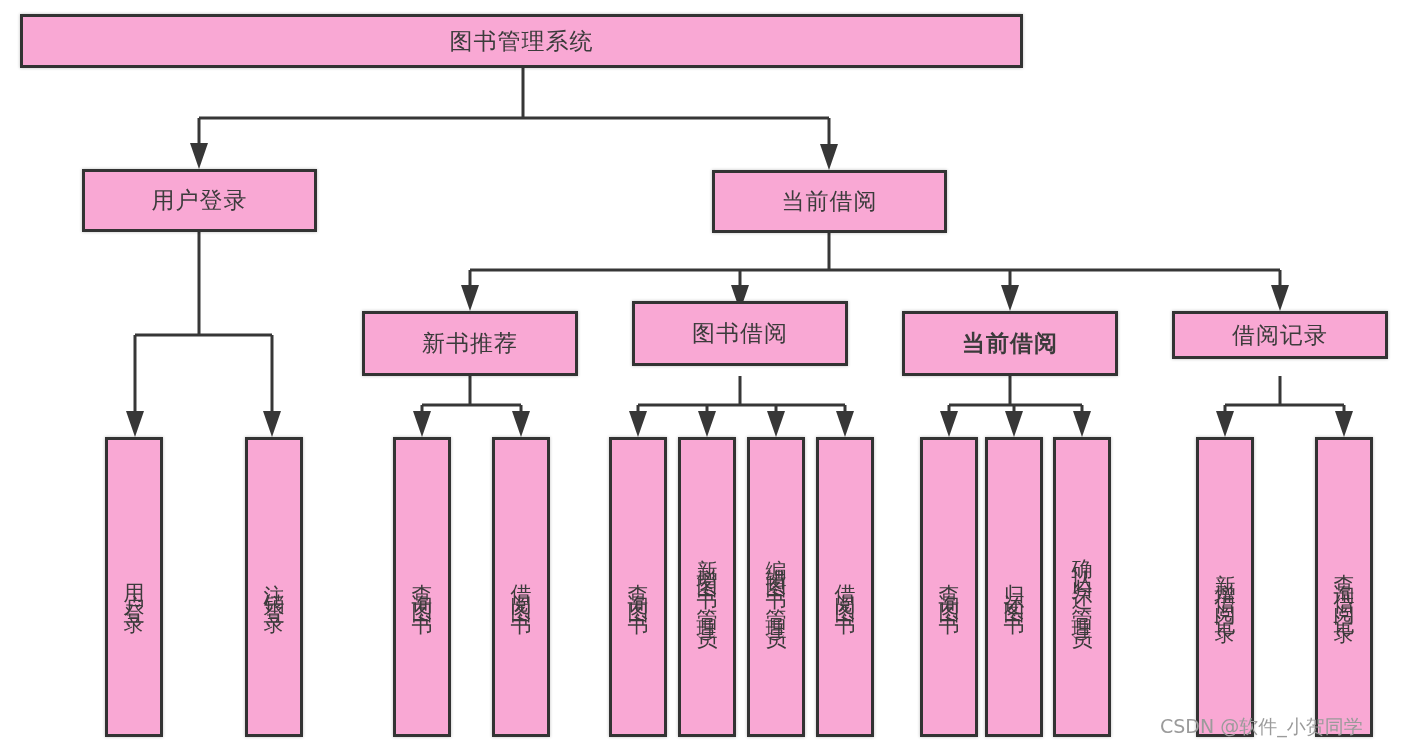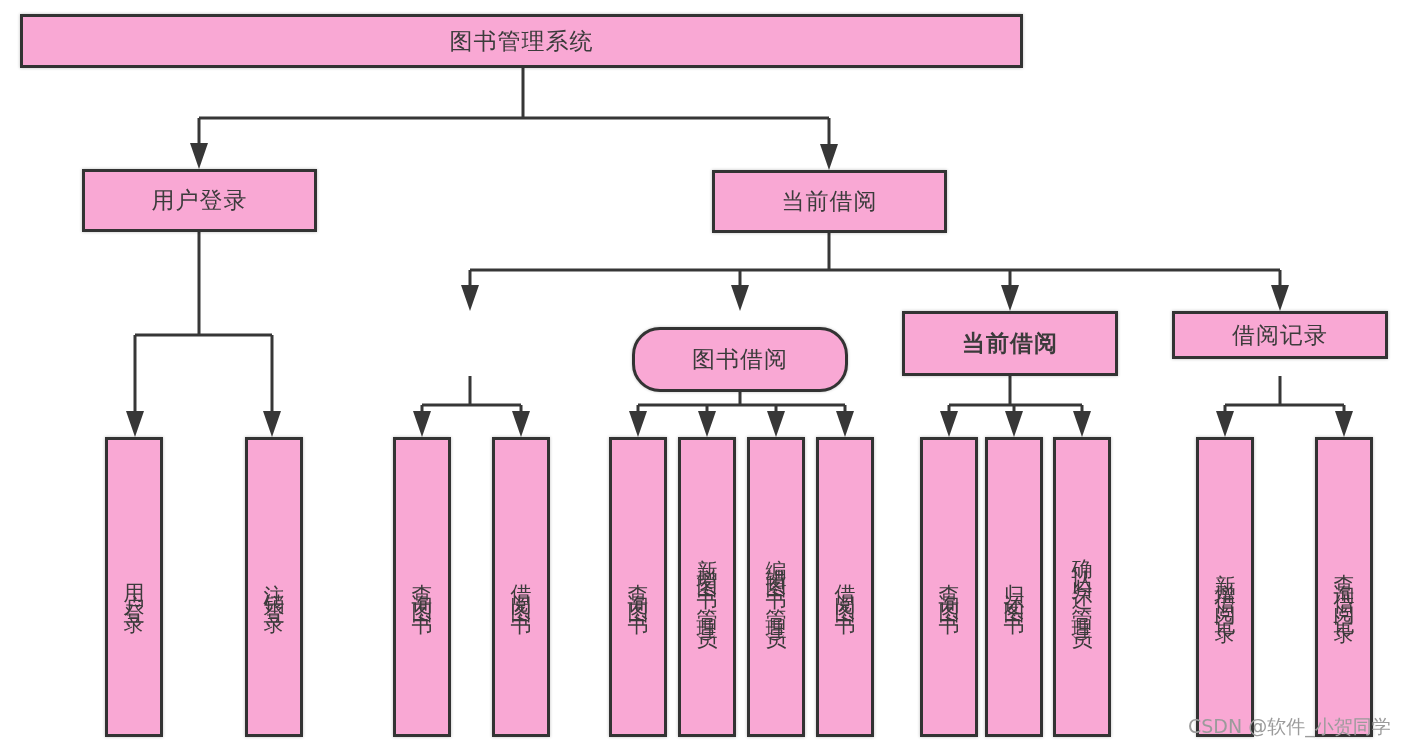--- a/index.html
+++ b/index.html
@@ -40,21 +40,21 @@
   }
   .v-box span {
     writing-mode: vertical-rl;
     text-orientation: mixed;
     font-size: 21px;
     letter-spacing: 10px;
     white-space: nowrap;
   }
   .watermark {
     position: absolute;
-    left: 1188px;
+    left: 1160px;
     top: 714px;
     font-size: 19px;
     color: #9b9b9b;
     z-index: 3;
     white-space: nowrap;
   }
   .stroke { stroke: #373737; stroke-width: 3; fill: none; }
   .head { fill: #373737; stroke: none; }
 </style>
 </head>
@@ -121,21 +121,24 @@
     <span>图书管理系统</span>
   </div>
 
   <div class="box h-box" style="left:82px; top:169px; width:235px; height:63px;">
     <span>用户登录</span>
   </div>
   <div class="box h-box" style="left:712px; top:170px; width:235px; height:63px;">
     <span>当前借阅</span>
   </div>
 
-  <div class="box h-box" style="left:632px; top:327px; width:216px; height:65px;border-radius:28px;">
+  <div class="box h-box" style="left:362px; top:311px; width:216px; height:65px;">
+    <span>新书推荐</span>
+  </div>
+  <div class="box h-box" style="left:632px; top:301px; width:216px; height:65px;">
     <span>图书借阅</span>
   </div>
   <div class="box h-box" style="left:902px; top:311px; width:216px; height:65px;font-weight:bold;">
     <span>当前借阅</span>
   </div>
   <div class="box h-box" style="left:1172px; top:311px; width:216px; height:48px;">
     <span>借阅记录</span>
   </div>
 
   <div class="box v-box" style="left:105px; top:437px; width:58px; height:300px;">

